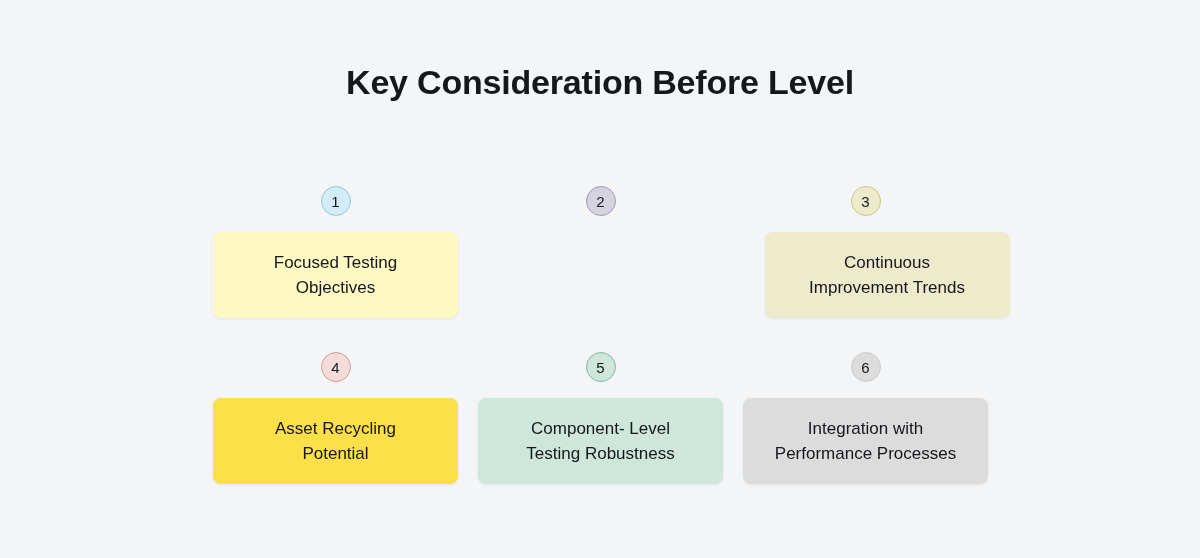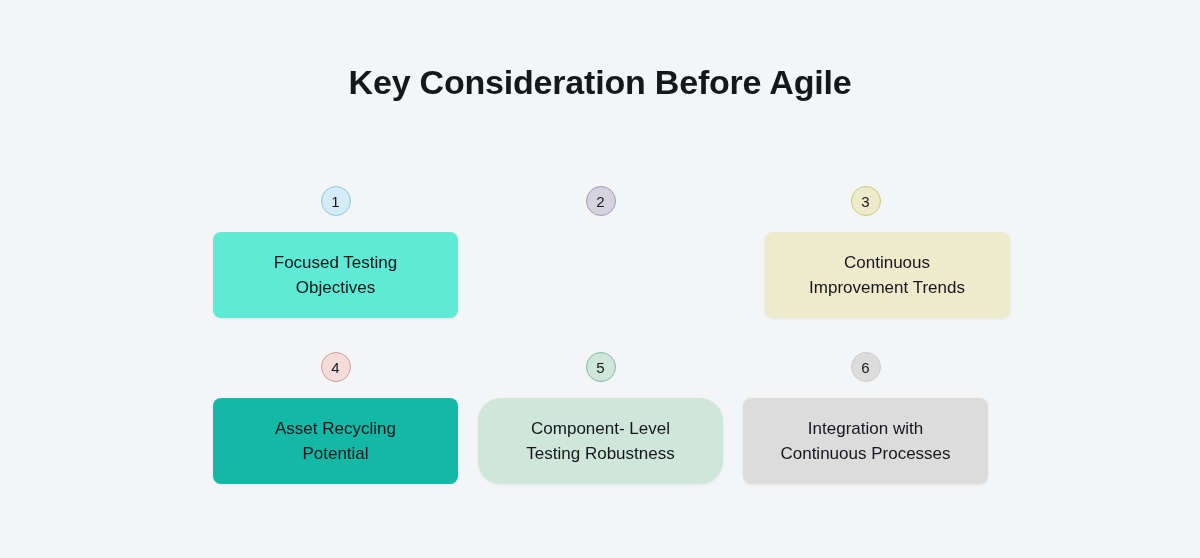--- a/index.html
+++ b/index.html
@@ -99,32 +99,32 @@
     text-align: center;
     white-space: pre-line;
   }
 </style>
 </head>
 <body style="background: rgb(243, 245, 247);">
 
 <div class="canvas">
 
   <div class="title-block">
-    <span class="title-line">Key Consideration Before Agile</span>
+    <span class="title-line">Key Consideration Before Level</span>
   </div>
 
   <div class="grid">
 
     <div class="row row-1">
 
       <div class="cell">
         <div class="badge" style="background: rgb(211, 236, 247); border-color: rgb(142, 202, 221);">
           <span class="badge-num">1</span>
         </div>
-        <div class="card" style="background: #5eead4;">
+        <div class="card" style="background: #fef9c3;">
           <span class="card-text">Focused Testing
 Objectives</span>
         </div>
       </div>
 
       <div class="cell">
         <div class="badge" style="background: rgb(213, 211, 224); border-color: rgb(158, 154, 180);">
           <span class="badge-num">2</span>
         </div>
       </div>
@@ -140,42 +140,42 @@
       </div>
 
     </div>
 
     <div class="row row-2">
 
       <div class="cell">
         <div class="badge" style="background: rgb(243, 220, 217); border-color: rgb(207, 157, 153);">
           <span class="badge-num">4</span>
         </div>
-        <div class="card" style="background: #14b8a6; align-items: center;">
+        <div class="card" style="background: #fde047; align-items: center;">
           <span class="card-text">Asset Recycling
 Potential</span>
         </div>
       </div>
 
       <div class="cell">
         <div class="badge" style="background: rgb(207, 231, 219); border-color: rgb(127, 185, 160);">
           <span class="badge-num">5</span>
         </div>
-        <div class="card" style="background: rgb(207, 231, 219); border-radius: 23px;">
+        <div class="card" style="background: rgb(207, 231, 219);">
           <span class="card-text">Component- Level
 Testing Robustness</span>
         </div>
       </div>
 
       <div class="cell">
         <div class="badge" style="background: rgb(220, 220, 220); border-color: rgb(205, 205, 205);">
           <span class="badge-num">6</span>
         </div>
         <div class="card" style="background: rgb(220, 220, 220);">
           <span class="card-text">Integration with
-Continuous Processes</span>
+Performance Processes</span>
         </div>
       </div>
 
     </div>
 
   </div>
 </div>
 
 </body></html>

